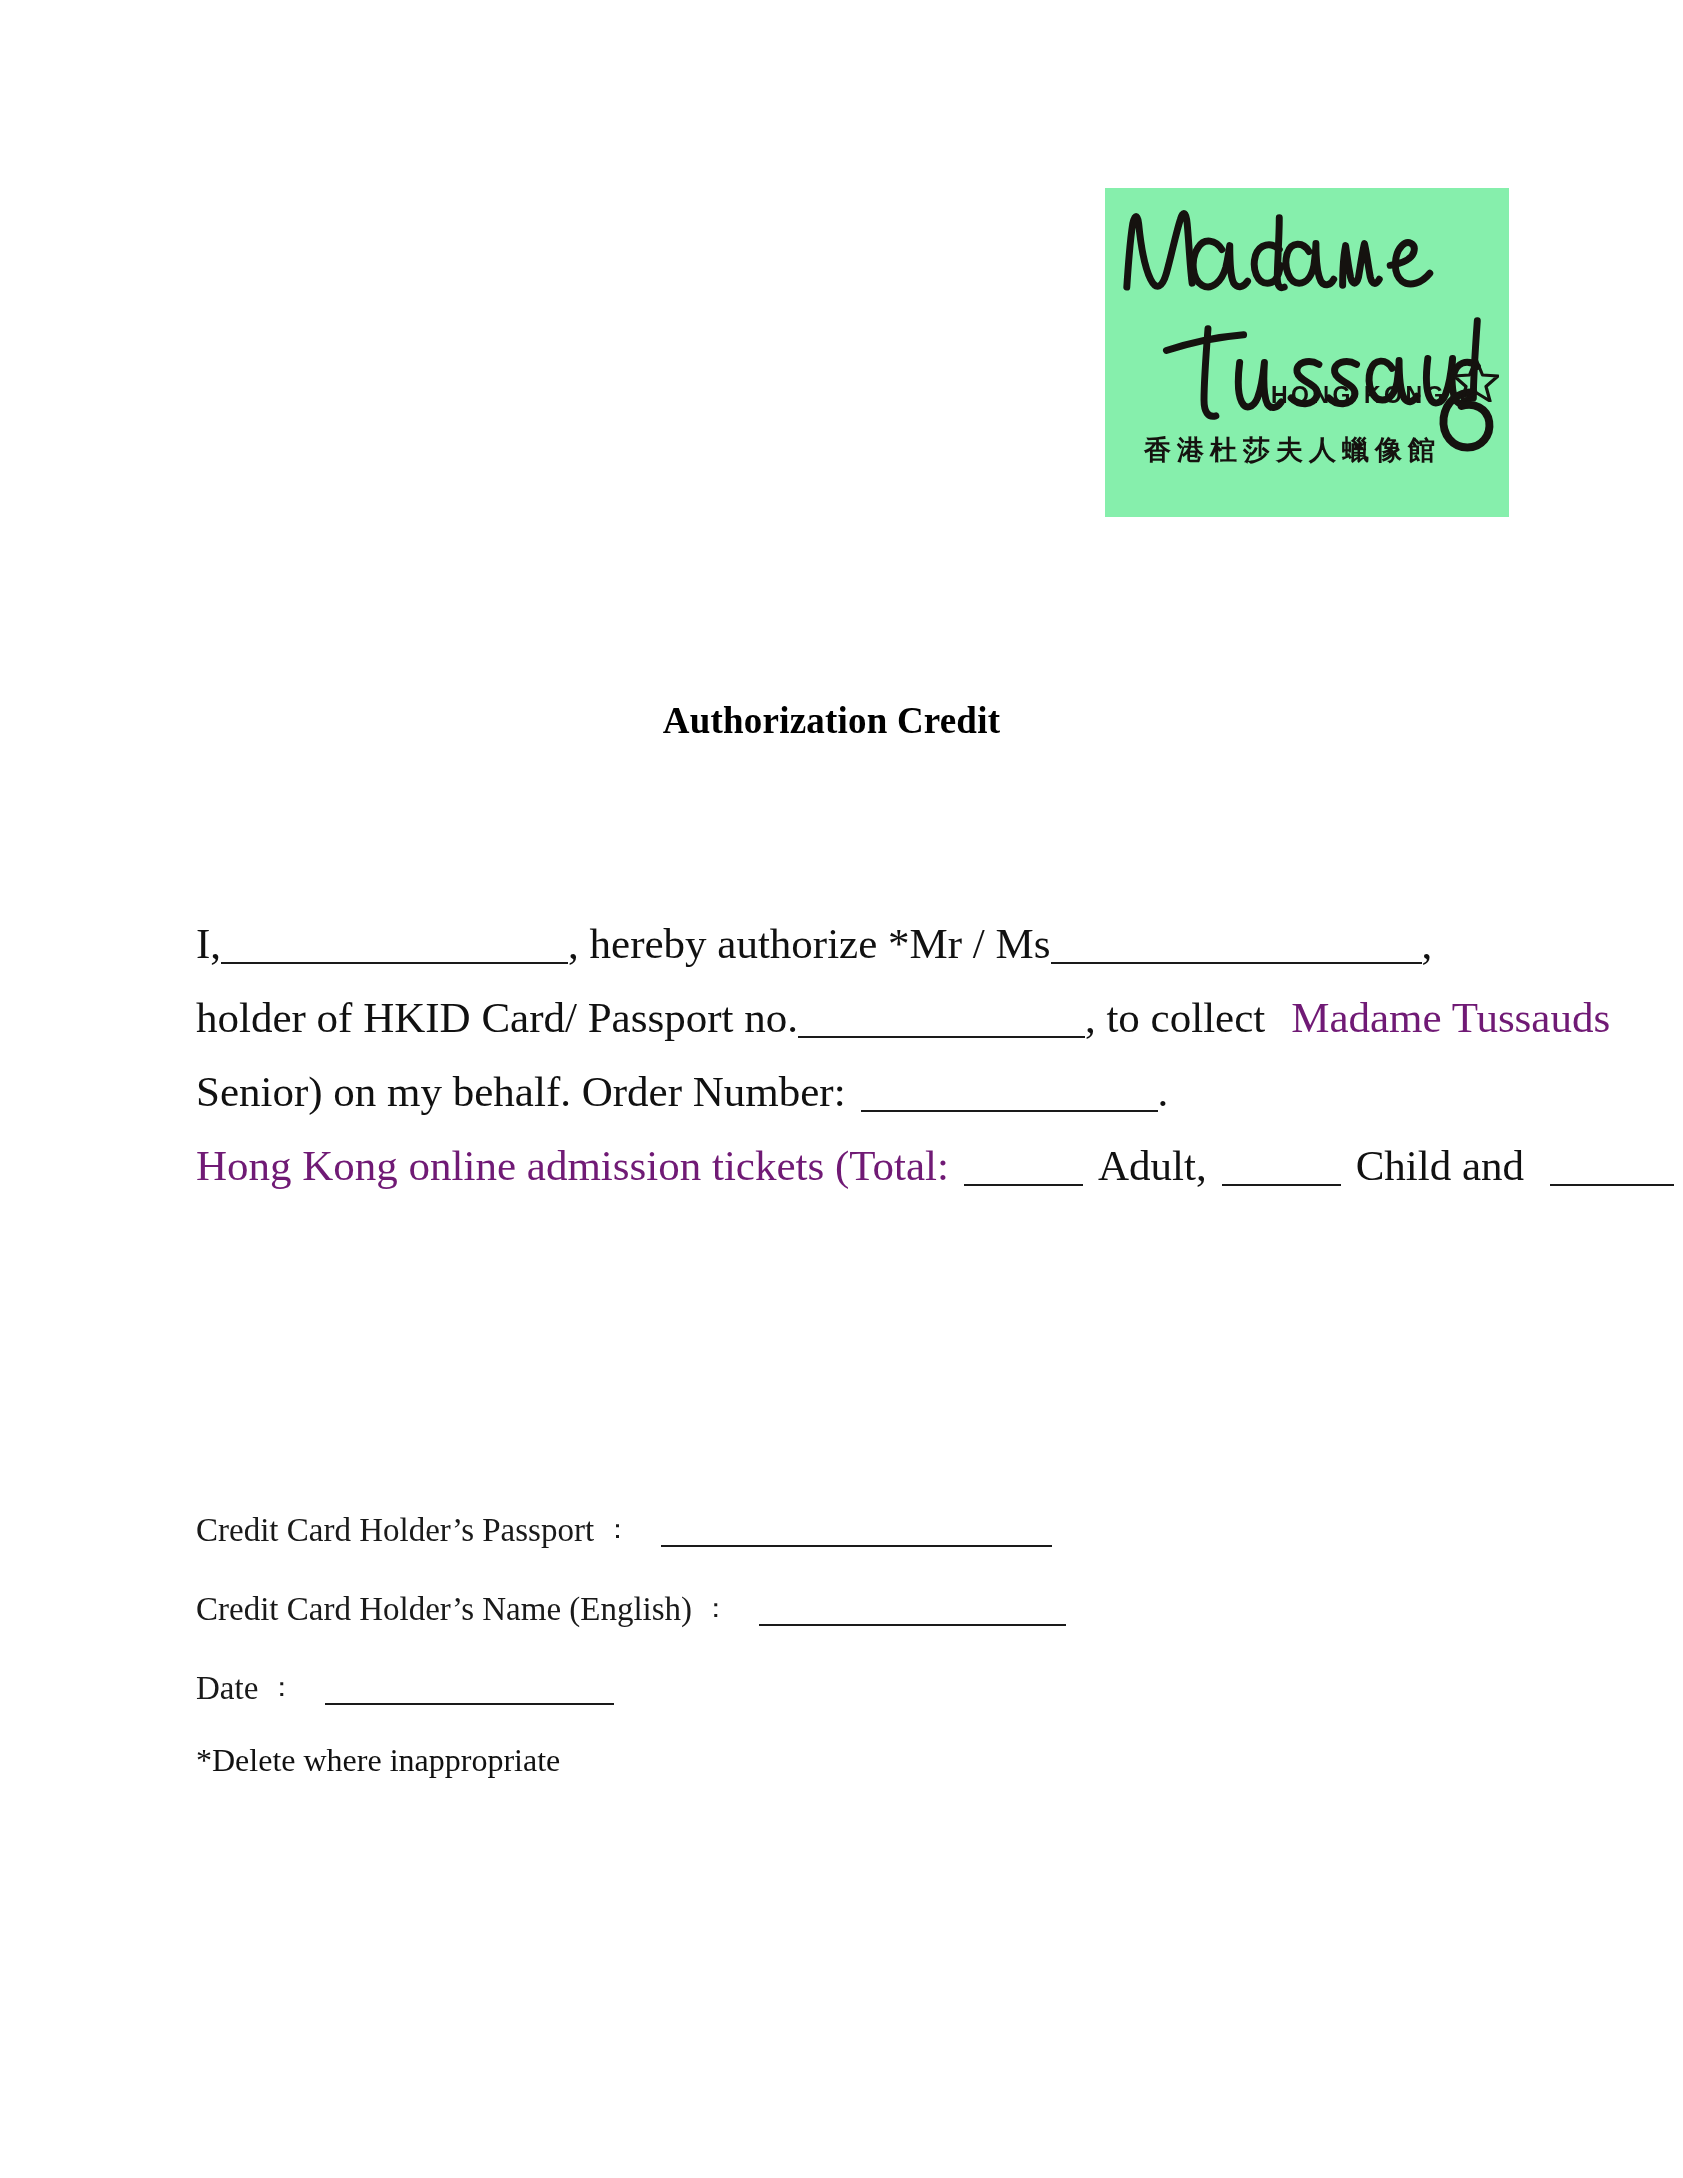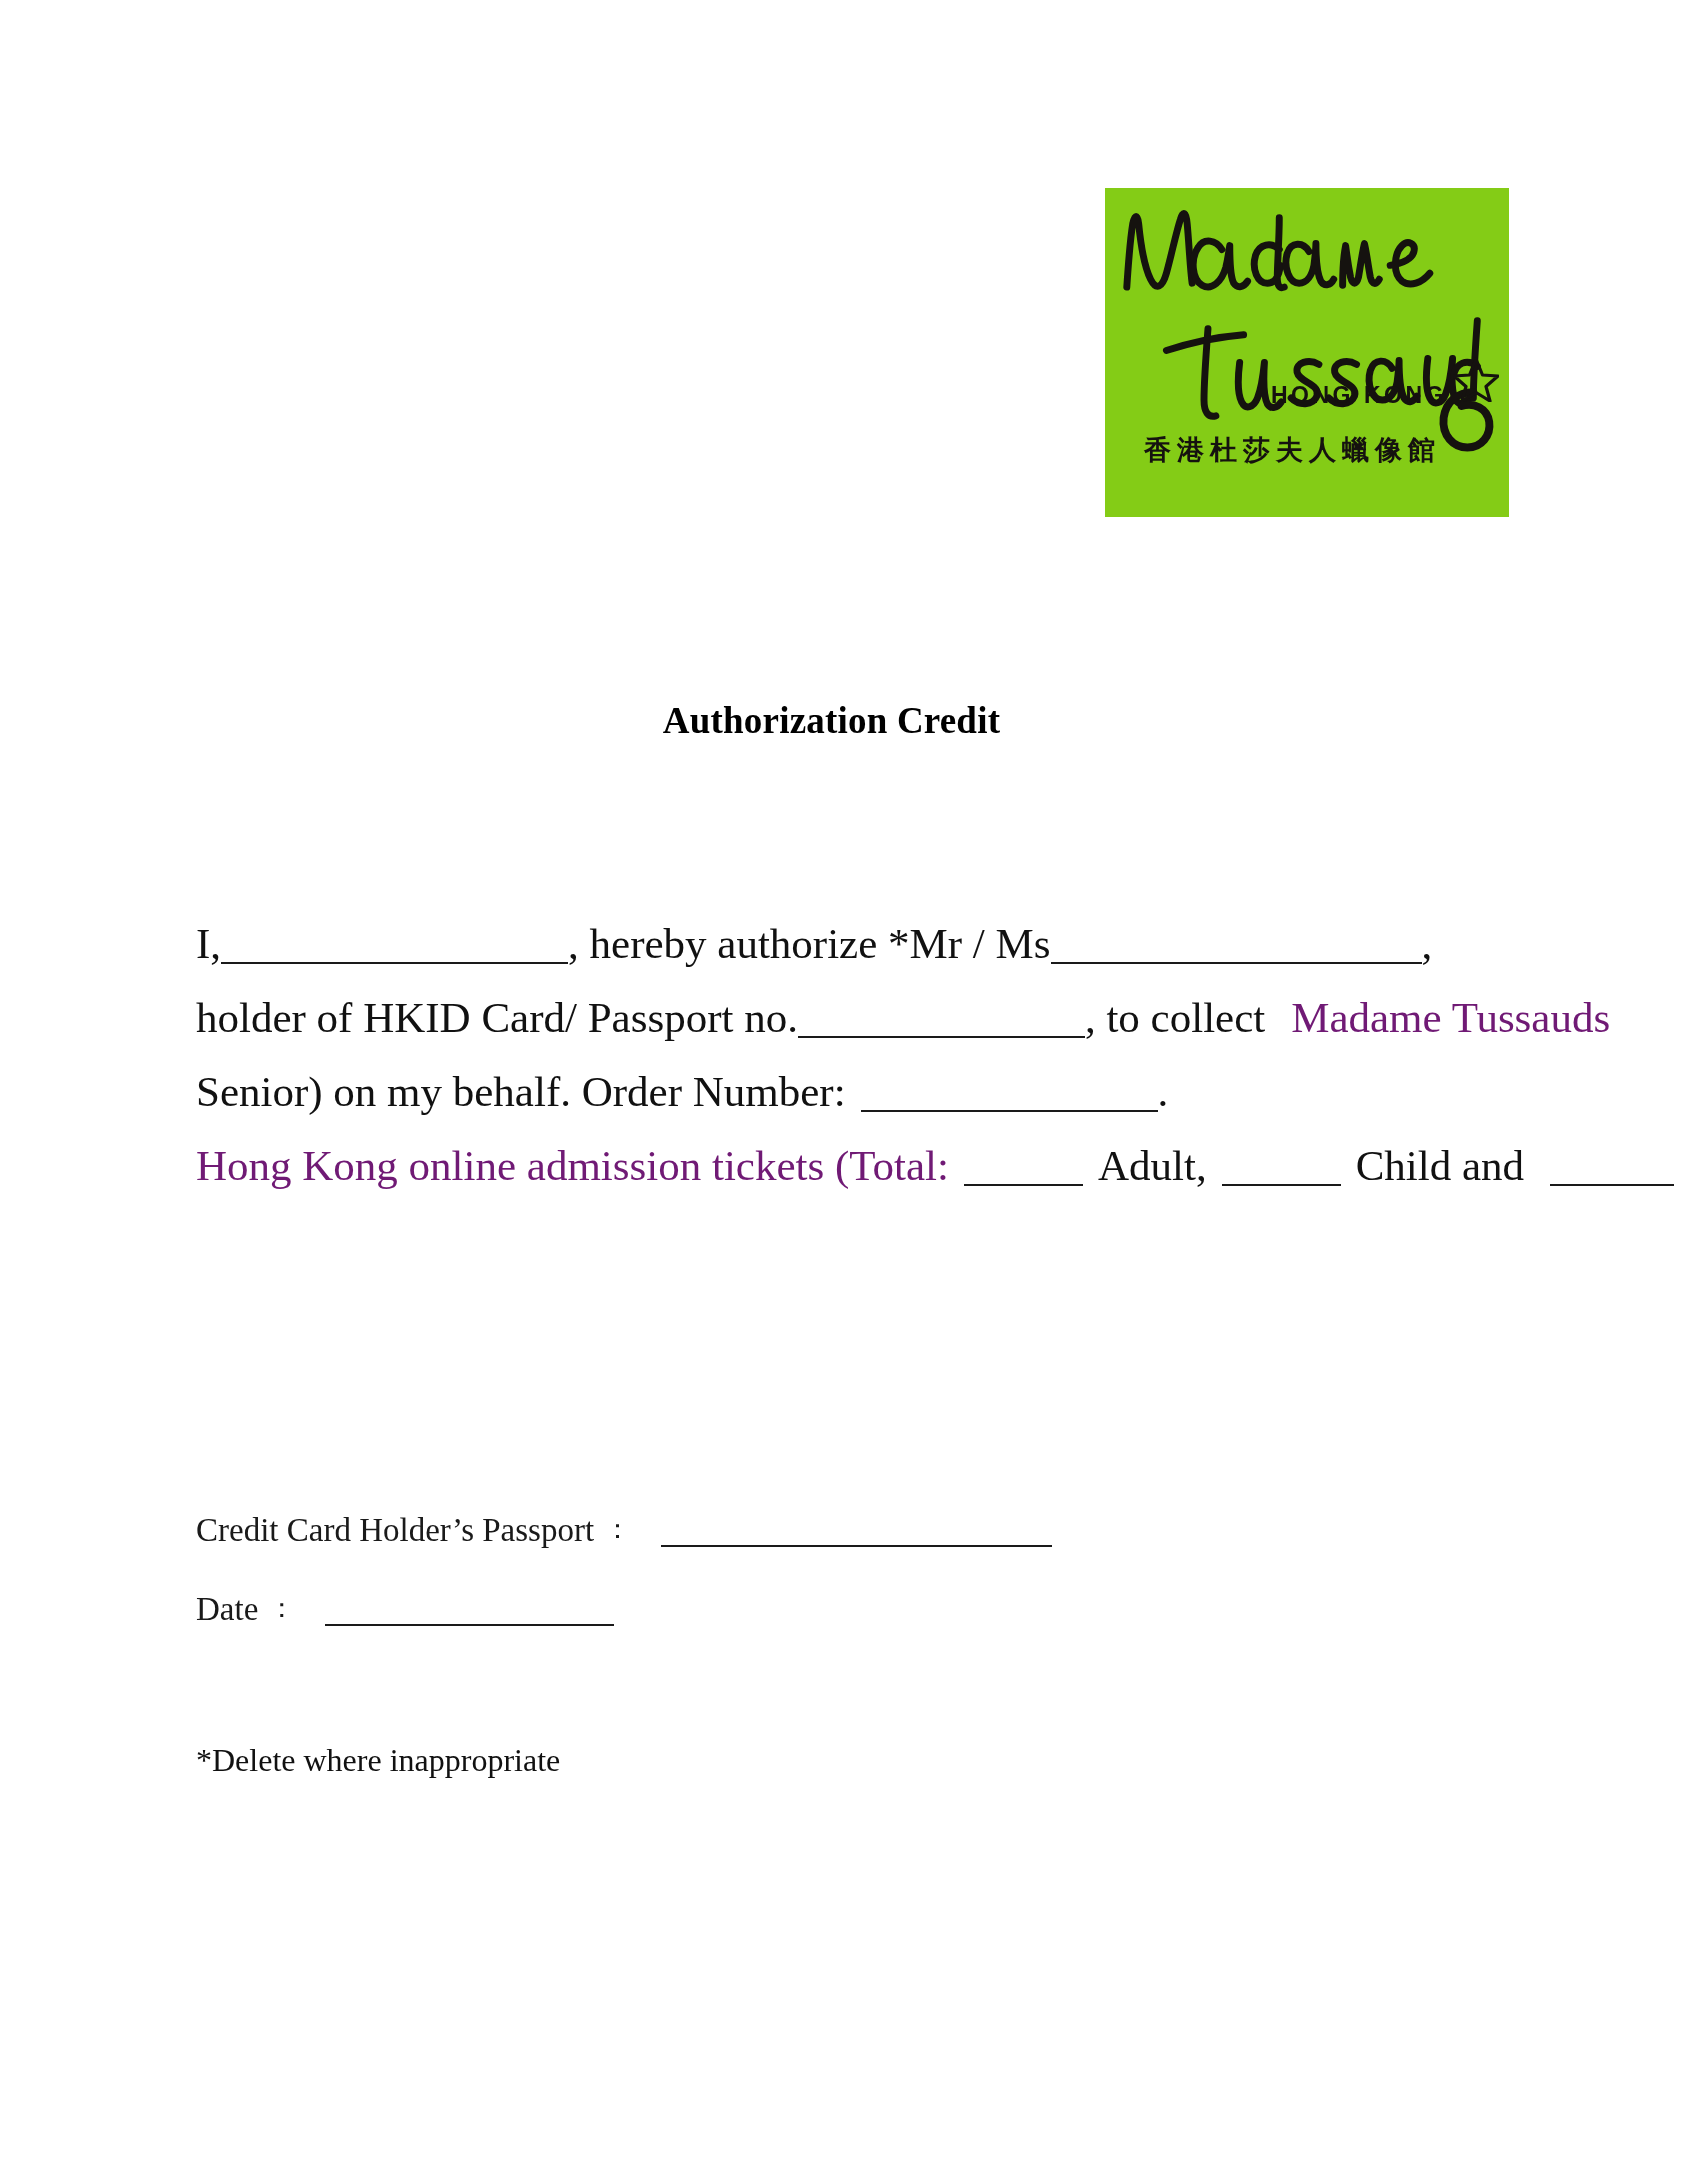--- a/index.html
+++ b/index.html
@@ -23,21 +23,21 @@
     background: #ffffff;
   }
 
   
   .logo-block {
     position: absolute;
     left: 1105px;
     top: 188px;
     width: 404px;
     height: 329px;
-    background: #84cc16;
+    background: #86efac;
     overflow: hidden;
   }
   .logo-svg {
     position: absolute;
     left: 0;
     top: 0;
     width: 404px;
     height: 329px;
   }
   .logo-hk {
@@ -221,20 +221,23 @@
     </div>
 
   </div>
 
   <div class="sig-block">
 
     <div class="sig-line">
       <span>Credit Card Holder’s Passport</span><span class="colon-fw">：</span><span class="sp-lg"></span><span class="ul ul-thin" style="width:391px;"></span>
     </div>
 
+    <div class="sig-line">
+      <span>Credit Card Holder’s Name (English)</span><span class="colon-fw">：</span><span class="sp-lg"></span><span class="ul ul-thin" style="width:307px;"></span>
+    </div>
 
     <div class="sig-line">
       <span>Date</span><span class="colon-fw">：</span><span class="sp-lg"></span><span class="ul ul-thin" style="width:289px;"></span>
     </div>
 
   </div>
 
   <div class="footnote">*Delete where inappropriate</div>
 
 </div>

